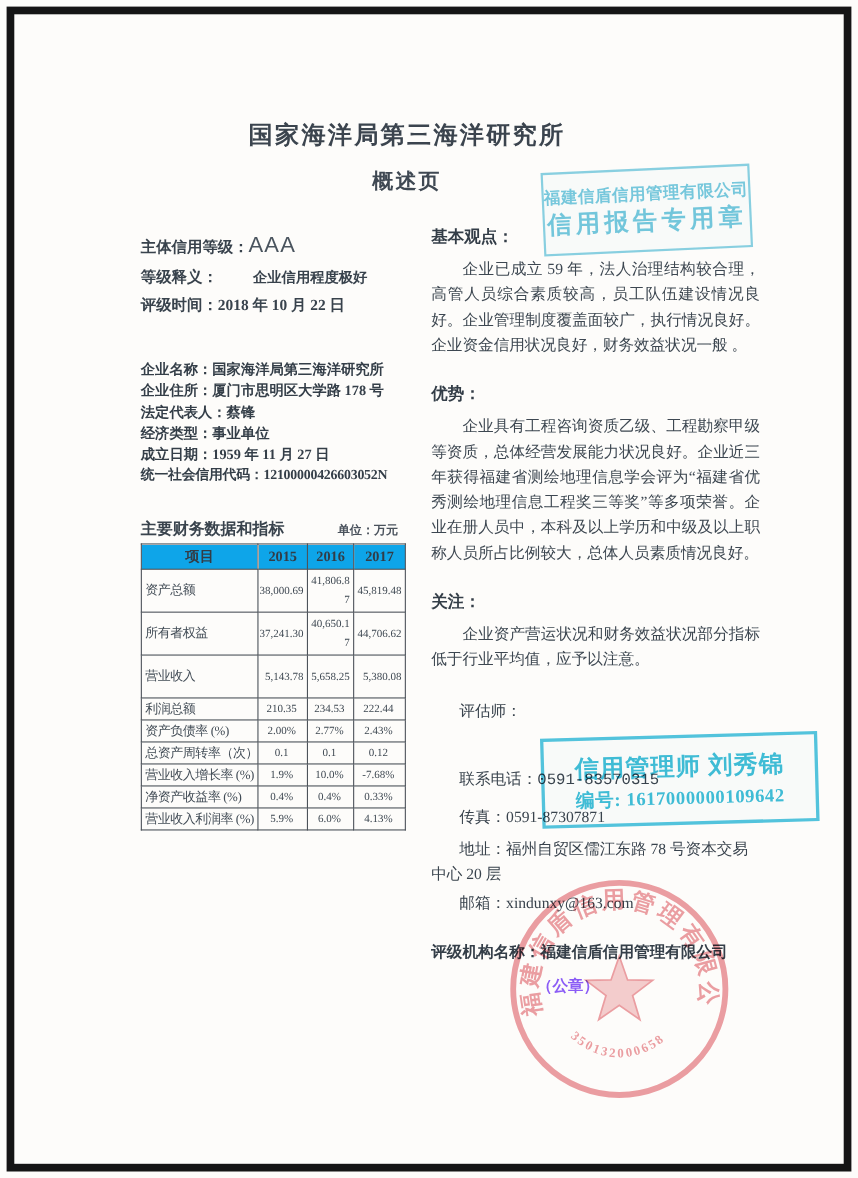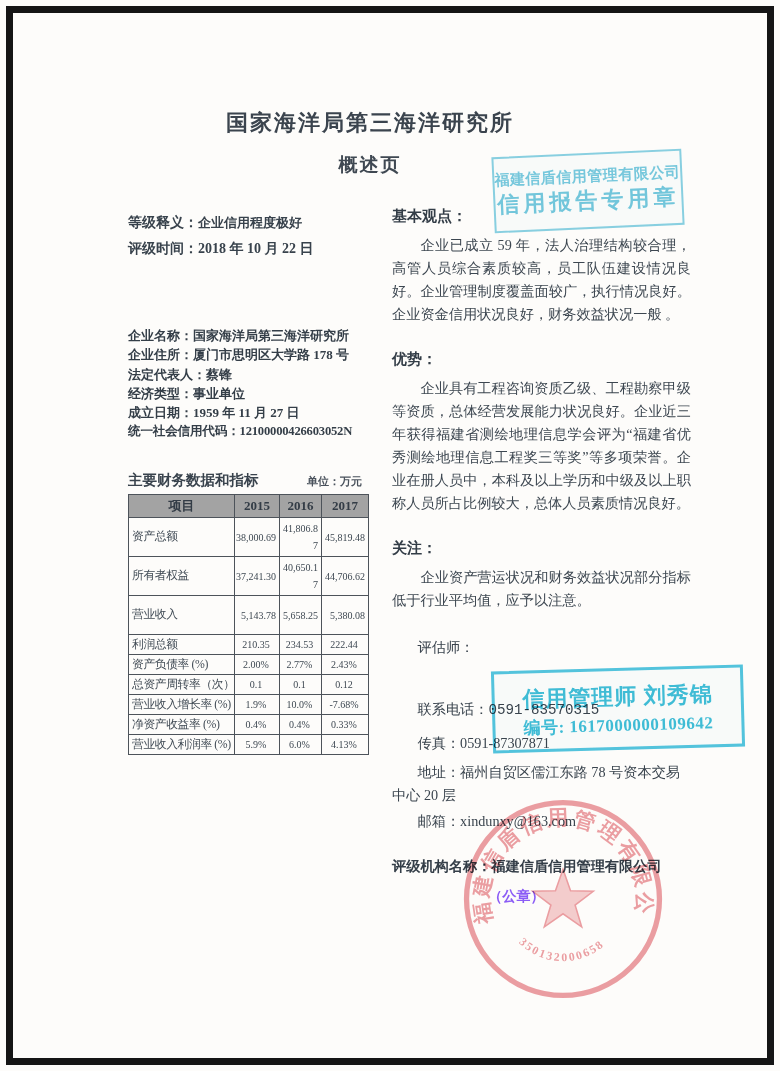--- a/index.html
+++ b/index.html
@@ -20,21 +20,21 @@
   }
   .doc-subtitle{
     position:absolute;left:0;top:152px;width:740px;margin:0;
     text-align:center;font-size:19px;font-weight:600;letter-spacing:2px;color:#3f4852;
   }
   
   .rating-block{position:absolute;left:128px;top:213px;width:250px;}
   .rating-block p{margin:0 0 6px;font-size:14px;line-height:20px;font-weight:700;color:#38424c;}
   .rating-block .val{font-weight:700;}
   .grade-val{font-family:"Liberation Sans","DejaVu Sans",sans-serif;font-size:20px;font-weight:400;letter-spacing:1px;color:#4a545e;}
-  .meaning-val{font-size:13px;}
+  .meaning-val{font-size:13px;margin-left:32px;}
   .date-val{font-size:14px;}
 
   .company-block{position:absolute;left:128px;top:326px;width:250px;}
   .company-block p{margin:0;font-size:13px;line-height:19.3px;font-weight:700;color:#343e48;white-space:nowrap;}
   .company-block .uscc{font-size:12.6px;letter-spacing:-0.2px;}
 
   .table-caption{
     position:absolute;left:128px;top:471px;width:234px;
     display:flex;justify-content:space-between;align-items:baseline;
   }
@@ -42,21 +42,21 @@
   .table-caption .u{font-size:11px;font-weight:700;color:#4a525c;}
 
   table.fin{
     position:absolute;left:128px;top:494px;border-collapse:collapse;
     table-layout:fixed;width:236px;
   }
   table.fin th,table.fin td{
     border:1.4px solid #4d535a;overflow:hidden;
   }
   table.fin th{
-    background:#a3a3a3;font-size:13px;font-weight:700;height:20px;
+    background:#0ea5e9;font-size:13px;font-weight:700;height:20px;
     text-align:center;color:#333c46;padding:1px 0;
   }
   table.fin td.item{
     font-size:11.8px;padding:1px 1px 1px 3px;text-align:left;color:#414b55;
     letter-spacing:-0.4px;white-space:nowrap;
   }
   table.fin td.val{
     font-size:10px;padding:1px 3px 1px 1px;text-align:center;color:#3d4751;
     word-break:break-all;line-height:17px;
   }
@@ -102,20 +102,23 @@
 </head>
 <body>
 
 <div class="page">
   <div class="frame"></div>
 
   <h1 class="doc-title">国家海洋局第三海洋研究所</h1>
   <h2 class="doc-subtitle">概述页</h2>
 
   <div class="rating-block">
+    <p>
+      <span>主体信用等级：</span><span class="grade-val">AAA</span>
+    </p>
     <p>
       <span>等级释义：</span><span class="val meaning-val">企业信用程度极好</span>
     </p>
     <p>
       <span>评级时间：</span><span class="val date-val">2018 年 10 月 22 日</span>
     </p>
   </div>
 
   <div class="company-block" id="company-block">
       <p><span>企业名称：</span><span>国家海洋局第三海洋研究所</span></p>

